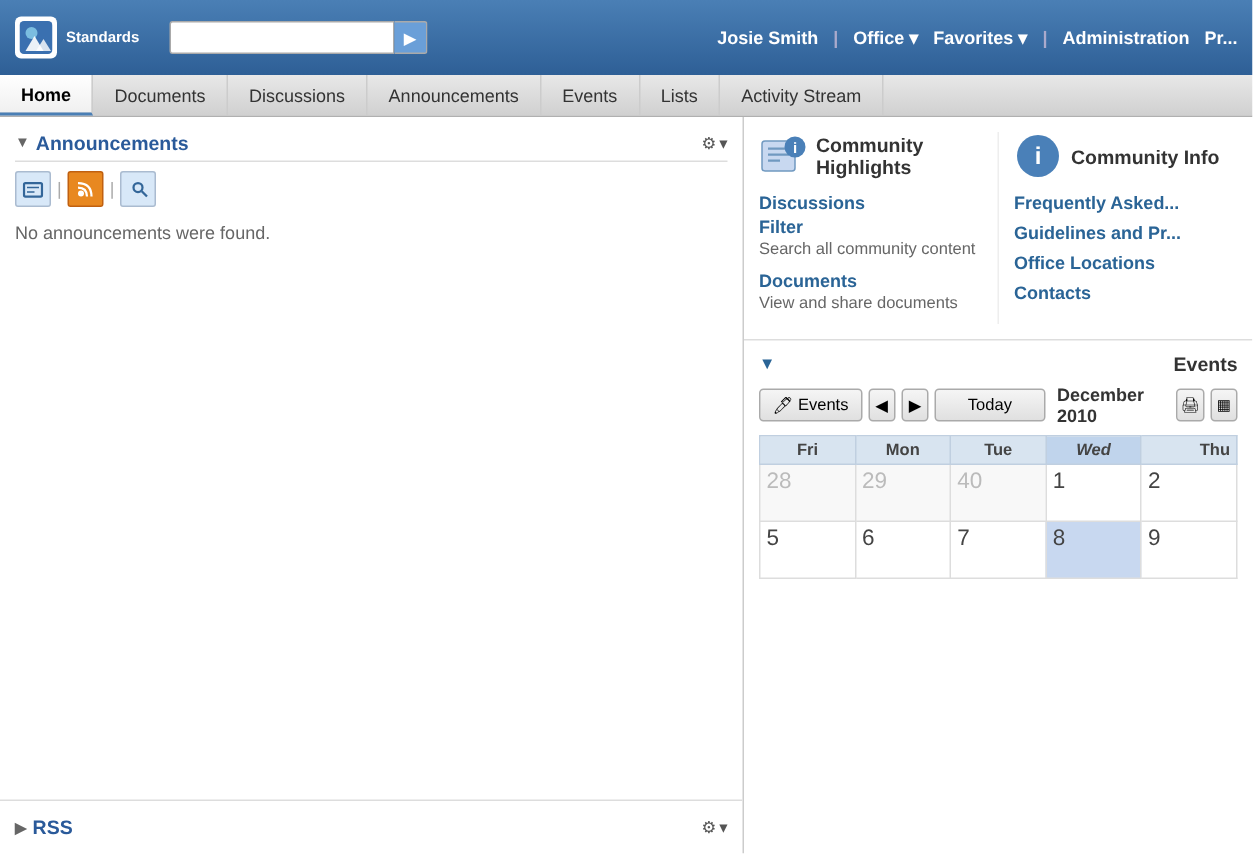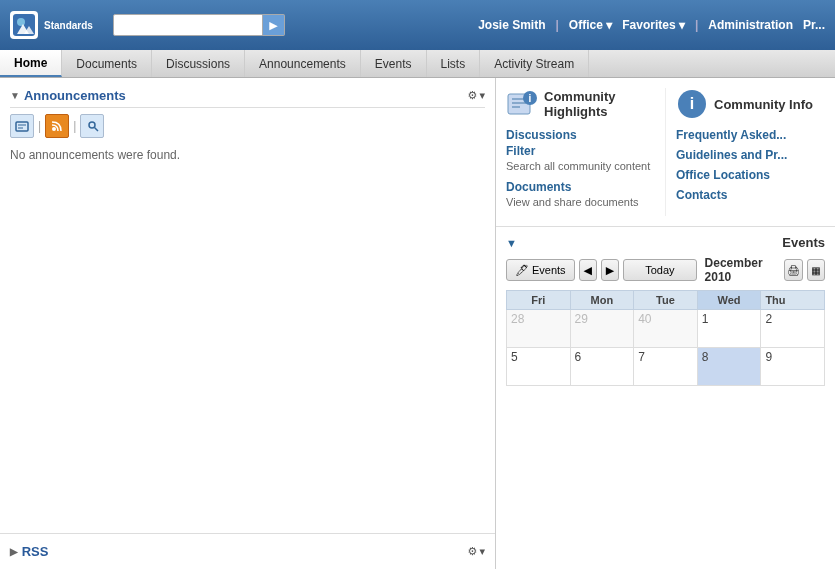--- a/index.html
+++ b/index.html
@@ -360,21 +360,21 @@
     #calendar td {
       border: 1px solid #ddd;
       height: 36px;
       width: 40px;
       vertical-align: top;
       padding: 2px 4px;
       color: #444;
       background: #fff;
     }
     #calendar td .day-num {
-      font-size: 12px;
+      font-size: 15px;
     }
 
     
     .collapse-arrow {
       font-size: 10px;
       color: #666;
       cursor: pointer;
     }
 
     
@@ -549,22 +549,22 @@
         <button class="evt-print-btn" style="height:22px;width:22px;background:linear-gradient(to bottom,#f5f5f5,#e0e0e0);border:1px solid #aaa;border-radius:3px;font-size:10px;cursor:pointer;margin-left:auto;">🖨</button>
         <button class="evt-print-btn" style="height:22px;width:22px;background:linear-gradient(to bottom,#f5f5f5,#e0e0e0);border:1px solid #aaa;border-radius:3px;font-size:10px;cursor:pointer;">▦</button>
       </div>
 
       <table id="calendar" style="width:100%;border-collapse:collapse;font-size:11px;">
         <thead>
           <tr>
             <th style="background:#d8e4f0;border:1px solid #c0cfe0;padding:3px 4px;text-align:center;color:#444;font-weight:bold;">Fri</th>
             <th style="background:#d8e4f0;border:1px solid #c0cfe0;padding:2px 4px;text-align:center;color:#444;font-weight:bold;">Mon</th>
             <th style="background:#d8e4f0;border:1px solid #c0cfe0;padding:3px 4px;text-align:center;color:#444;font-weight:bold;">Tue</th>
-            <th style="background:#c0d4ec;border:1px solid #c0cfe0;padding:3px 4px;text-align:center;color:#444;font-weight:bold;">Wed</th>
-            <th style="background:#d8e4f0;border:1px solid #c0cfe0;padding:3px 4px;text-align:left;color:#444;font-weight:bold;">Thu</th>
+            <th style="background:#c0d4ec;border:1px solid #c0cfe0;padding:3px 4px;text-align:center;color:#444;font-weight:bold;font-style:italic;">Wed</th>
+            <th style="background:#d8e4f0;border:1px solid #c0cfe0;padding:3px 4px;text-align:right;color:#444;font-weight:bold;">Thu</th>
           </tr>
         </thead>
         <tbody>
           <tr>
             <td style="border:1px solid #ddd;height:38px;width:46px;vertical-align:top;padding:2px 4px;color:#bbb;background:#f8f8f8;"><span class="day-num">28</span></td>
             <td style="border:1px solid #ddd;height:38px;width:46px;vertical-align:top;padding:2px 4px;color:#bbb;background:#f8f8f8;"><span class="day-num">29</span></td>
             <td style="border:1px solid #ddd;height:38px;width:46px;vertical-align:top;padding:2px 4px;color:#bbb;background:#f8f8f8;"><span class="day-num">40</span></td>
             <td style="border:1px solid #ddd;height:38px;width:46px;vertical-align:top;padding:2px 4px;color:#444;background:#fff;"><span class="day-num">1</span></td>
             <td style="border:1px solid #ddd;height:38px;width:46px;vertical-align:top;padding:2px 4px;color:#444;background:#fff;"><span class="day-num">2</span></td>
           </tr>

